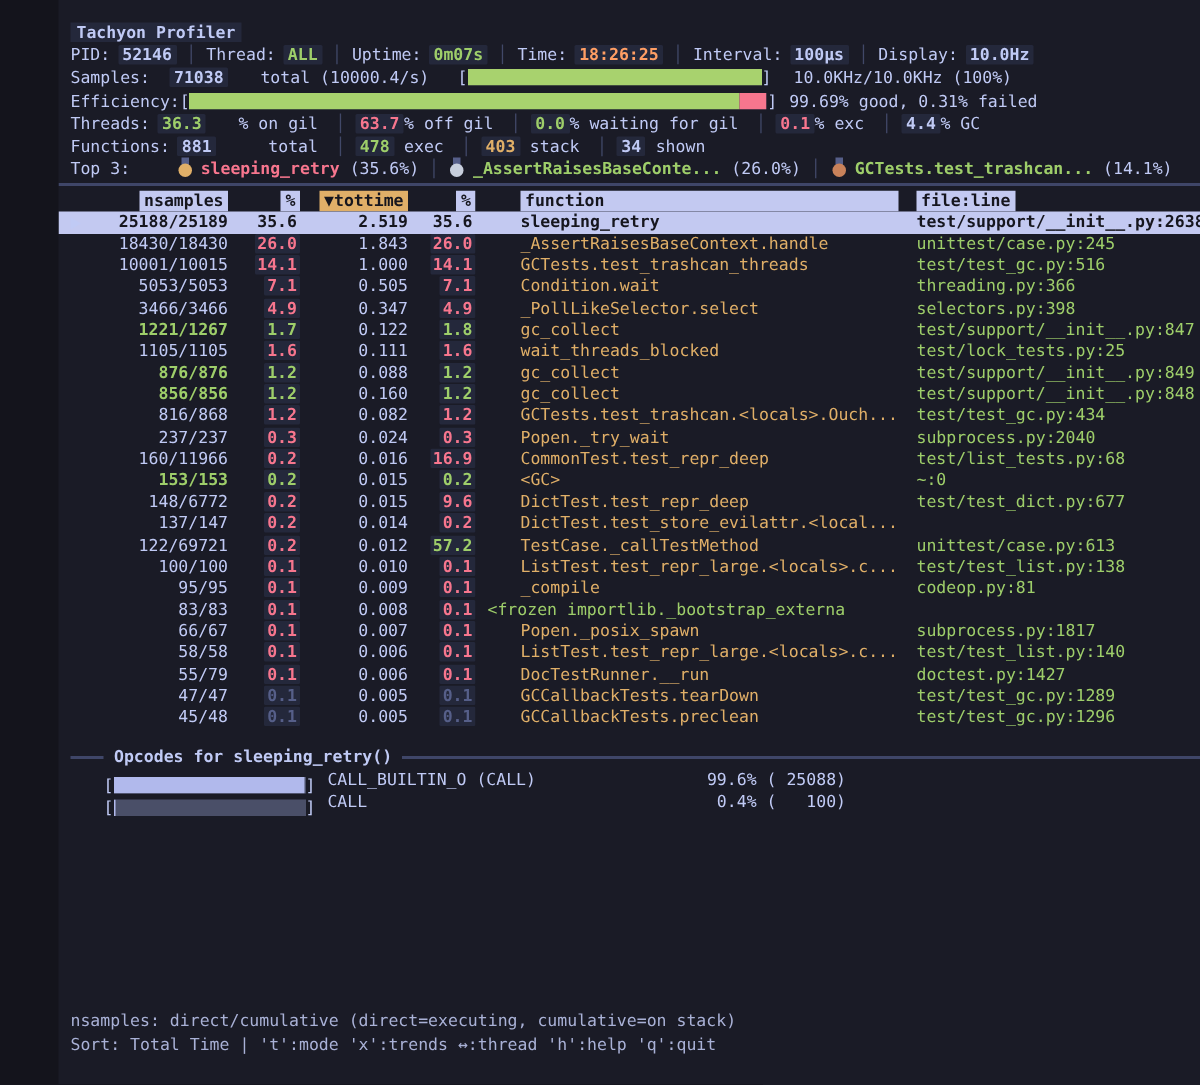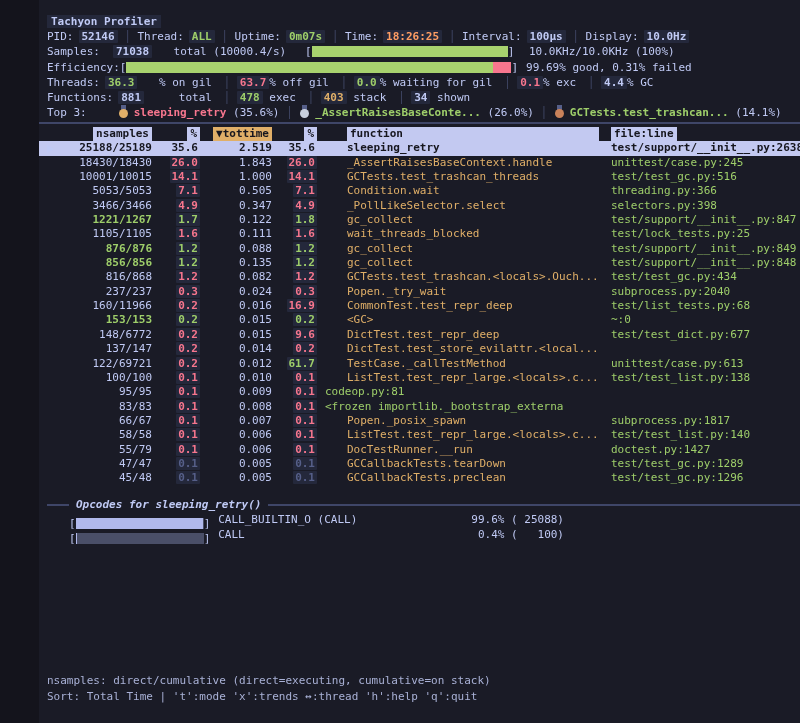--- a/index.html
+++ b/index.html
@@ -42,21 +42,21 @@
   .nsg{color:#9ece6a;font-weight:bold;}
   .t-row.selected{background:#c3c9f1;font-weight:bold;}
   .t-row.selected span{color:#16161e !important;background:transparent !important;}
   .sel-arrow{position:absolute;left:8px;top:3.2px;width:0;height:0;
              border-left:7px solid #c0caf5;border-top:4px solid transparent;border-bottom:4px solid transparent;}
   
   .opsep{position:absolute;top:497px;left:8px;right:10px;height:15px;display:flex;align-items:center;}
   .dash{height:2px;background:#3f4668;}
   .dash.l{width:22px;}
   .dash.r{flex:1;}
-  .opsep .t{font-weight:bold;color:#c0caf5;margin:0 7px;font-style:italic;}
+  .opsep .t{font-weight:bold;color:#c0caf5;margin:0 7px;}
   .op-line{position:absolute;left:30px;right:8px;height:15px;line-height:15px;}
   .op-track{display:inline-block;width:128px;height:11px;vertical-align:-2px;background:#4a4f68;position:relative;overflow:hidden;}
   .op-fill{position:absolute;left:0;top:0;bottom:0;background:#b1b9ec;}
   .op-name{display:inline-block;width:218px;margin-left:8px;color:#c0caf5;overflow:hidden;white-space:pre;}
   .op-stat{position:absolute;left:375px;width:120px;text-align:right;white-space:pre;color:#c0caf5;}
   
   .medal{display:inline-block;width:11px;height:13px;position:relative;vertical-align:-2px;margin-right:5px;}
   .medal::before{content:"";position:absolute;left:3px;top:0;width:5px;height:6px;background:#565f89;}
   .medal::after{content:"";position:absolute;left:1px;bottom:0;width:9px;height:9px;border-radius:50%;}
   .medal.gold::after{background:#e0af68;}
@@ -89,30 +89,30 @@
     <div class="t-head"><span class="c-ns"><span class="h-chip">nsamples</span></span><span class="c-p1"><span class="h-chip">%</span></span><span class="c-tt"><span class="h-chip h-sort">▼tottime</span></span><span class="c-p2"><span class="h-chip">%</span></span><span class="c-fn"><span class="h-chip h-fn">function</span></span><span class="c-fl"><span class="h-chip">file:line</span></span></div>
     <div id="table-rows">
         <div class="t-row selected"><div class="sel-arrow"></div><span class="c-ns plain">25188/25189</span><span class="c-p1"><span class="pchip plain">35.6</span></span><span class="c-tt plain">2.519</span><span class="c-p2"><span class="pchip plain">35.6</span></span><span class="c-fn">sleeping_retry</span><span class="c-fl">test/support/__init__.py:2638</span></div>
         <div class="t-row"><span class="c-ns plain">18430/18430</span><span class="c-p1"><span class="pchip red">26.0</span></span><span class="c-tt plain">1.843</span><span class="c-p2"><span class="pchip red">26.0</span></span><span class="c-fn">_AssertRaisesBaseContext.handle</span><span class="c-fl">unittest/case.py:245</span></div>
         <div class="t-row"><span class="c-ns plain">10001/10015</span><span class="c-p1"><span class="pchip red">14.1</span></span><span class="c-tt plain">1.000</span><span class="c-p2"><span class="pchip red">14.1</span></span><span class="c-fn">GCTests.test_trashcan_threads</span><span class="c-fl">test/test_gc.py:516</span></div>
         <div class="t-row"><span class="c-ns plain">5053/5053</span><span class="c-p1"><span class="pchip red">7.1</span></span><span class="c-tt plain">0.505</span><span class="c-p2"><span class="pchip red">7.1</span></span><span class="c-fn">Condition.wait</span><span class="c-fl">threading.py:366</span></div>
         <div class="t-row"><span class="c-ns plain">3466/3466</span><span class="c-p1"><span class="pchip red">4.9</span></span><span class="c-tt plain">0.347</span><span class="c-p2"><span class="pchip red">4.9</span></span><span class="c-fn">_PollLikeSelector.select</span><span class="c-fl">selectors.py:398</span></div>
         <div class="t-row"><span class="c-ns nsg">1221/1267</span><span class="c-p1"><span class="pchip green">1.7</span></span><span class="c-tt plain">0.122</span><span class="c-p2"><span class="pchip green">1.8</span></span><span class="c-fn">gc_collect</span><span class="c-fl">test/support/__init__.py:847</span></div>
         <div class="t-row"><span class="c-ns plain">1105/1105</span><span class="c-p1"><span class="pchip red">1.6</span></span><span class="c-tt plain">0.111</span><span class="c-p2"><span class="pchip red">1.6</span></span><span class="c-fn">wait_threads_blocked</span><span class="c-fl">test/lock_tests.py:25</span></div>
         <div class="t-row"><span class="c-ns nsg">876/876</span><span class="c-p1"><span class="pchip green">1.2</span></span><span class="c-tt plain">0.088</span><span class="c-p2"><span class="pchip green">1.2</span></span><span class="c-fn">gc_collect</span><span class="c-fl">test/support/__init__.py:849</span></div>
-        <div class="t-row"><span class="c-ns nsg">856/856</span><span class="c-p1"><span class="pchip green">1.2</span></span><span class="c-tt plain">0.135</span><span class="c-p2"><span class="pchip green">1.2</span></span><span class="c-fn">gc_collect</span><span class="c-fl">test/support/__init__.py:848</span></div>
+        <div class="t-row"><span class="c-ns nsg">856/856</span><span class="c-p1"><span class="pchip green">1.2</span></span><span class="c-tt plain">0.160</span><span class="c-p2"><span class="pchip green">1.2</span></span><span class="c-fn">gc_collect</span><span class="c-fl">test/support/__init__.py:848</span></div>
         <div class="t-row"><span class="c-ns plain">816/868</span><span class="c-p1"><span class="pchip red">1.2</span></span><span class="c-tt plain">0.082</span><span class="c-p2"><span class="pchip red">1.2</span></span><span class="c-fn">GCTests.test_trashcan.&lt;locals&gt;.Ouch...</span><span class="c-fl">test/test_gc.py:434</span></div>
         <div class="t-row"><span class="c-ns plain">237/237</span><span class="c-p1"><span class="pchip red">0.3</span></span><span class="c-tt plain">0.024</span><span class="c-p2"><span class="pchip red">0.3</span></span><span class="c-fn">Popen._try_wait</span><span class="c-fl">subprocess.py:2040</span></div>
         <div class="t-row"><span class="c-ns plain">160/11966</span><span class="c-p1"><span class="pchip red">0.2</span></span><span class="c-tt plain">0.016</span><span class="c-p2"><span class="pchip red">16.9</span></span><span class="c-fn">CommonTest.test_repr_deep</span><span class="c-fl">test/list_tests.py:68</span></div>
         <div class="t-row"><span class="c-ns nsg">153/153</span><span class="c-p1"><span class="pchip green">0.2</span></span><span class="c-tt plain">0.015</span><span class="c-p2"><span class="pchip green">0.2</span></span><span class="c-fn">&lt;GC&gt;</span><span class="c-fl">~:0</span></div>
         <div class="t-row"><span class="c-ns plain">148/6772</span><span class="c-p1"><span class="pchip red">0.2</span></span><span class="c-tt plain">0.015</span><span class="c-p2"><span class="pchip red">9.6</span></span><span class="c-fn">DictTest.test_repr_deep</span><span class="c-fl">test/test_dict.py:677</span></div>
         <div class="t-row"><span class="c-ns plain">137/147</span><span class="c-p1"><span class="pchip red">0.2</span></span><span class="c-tt plain">0.014</span><span class="c-p2"><span class="pchip red">0.2</span></span><span class="c-fn">DictTest.test_store_evilattr.&lt;local...</span></div>
-        <div class="t-row"><span class="c-ns plain">122/69721</span><span class="c-p1"><span class="pchip red">0.2</span></span><span class="c-tt plain">0.012</span><span class="c-p2"><span class="pchip green">61.7</span></span><span class="c-fn">TestCase._callTestMethod</span><span class="c-fl">unittest/case.py:613</span></div>
+        <div class="t-row"><span class="c-ns plain">122/69721</span><span class="c-p1"><span class="pchip red">0.2</span></span><span class="c-tt plain">0.012</span><span class="c-p2"><span class="pchip green">57.2</span></span><span class="c-fn">TestCase._callTestMethod</span><span class="c-fl">unittest/case.py:613</span></div>
         <div class="t-row"><span class="c-ns plain">100/100</span><span class="c-p1"><span class="pchip red">0.1</span></span><span class="c-tt plain">0.010</span><span class="c-p2"><span class="pchip red">0.1</span></span><span class="c-fn">ListTest.test_repr_large.&lt;locals&gt;.c...</span><span class="c-fl">test/test_list.py:138</span></div>
-        <div class="t-row"><span class="c-ns plain">95/95</span><span class="c-p1"><span class="pchip red">0.1</span></span><span class="c-tt plain">0.009</span><span class="c-p2"><span class="pchip red">0.1</span></span><span class="c-fl">codeop.py:81</span></div>
+        <div class="t-row"><span class="c-ns plain">95/95</span><span class="c-p1"><span class="pchip red">0.1</span></span><span class="c-tt plain">0.009</span><span class="c-p2"><span class="pchip red">0.1</span></span><span class="c-fn">_compile</span><span class="c-fl">codeop.py:81</span></div>
         <div class="t-row"><span class="c-ns plain">83/83</span><span class="c-p1"><span class="pchip red">0.1</span></span><span class="c-tt plain">0.008</span><span class="c-p2"><span class="pchip red">0.1</span></span><span class="c-fl">&lt;frozen importlib._bootstrap_externa</span></div>
         <div class="t-row"><span class="c-ns plain">66/67</span><span class="c-p1"><span class="pchip red">0.1</span></span><span class="c-tt plain">0.007</span><span class="c-p2"><span class="pchip red">0.1</span></span><span class="c-fn">Popen._posix_spawn</span><span class="c-fl">subprocess.py:1817</span></div>
         <div class="t-row"><span class="c-ns plain">58/58</span><span class="c-p1"><span class="pchip red">0.1</span></span><span class="c-tt plain">0.006</span><span class="c-p2"><span class="pchip red">0.1</span></span><span class="c-fn">ListTest.test_repr_large.&lt;locals&gt;.c...</span><span class="c-fl">test/test_list.py:140</span></div>
         <div class="t-row"><span class="c-ns plain">55/79</span><span class="c-p1"><span class="pchip red">0.1</span></span><span class="c-tt plain">0.006</span><span class="c-p2"><span class="pchip red">0.1</span></span><span class="c-fn">DocTestRunner.__run</span><span class="c-fl">doctest.py:1427</span></div>
         <div class="t-row"><span class="c-ns plain">47/47</span><span class="c-p1"><span class="pchip dim">0.1</span></span><span class="c-tt plain">0.005</span><span class="c-p2"><span class="pchip dim">0.1</span></span><span class="c-fn">GCCallbackTests.tearDown</span><span class="c-fl">test/test_gc.py:1289</span></div>
         <div class="t-row"><span class="c-ns plain">45/48</span><span class="c-p1"><span class="pchip dim">0.1</span></span><span class="c-tt plain">0.005</span><span class="c-p2"><span class="pchip dim">0.1</span></span><span class="c-fn">GCCallbackTests.preclean</span><span class="c-fl">test/test_gc.py:1296</span></div>
       </div>
   </div>
 
   <div class="opsep">

